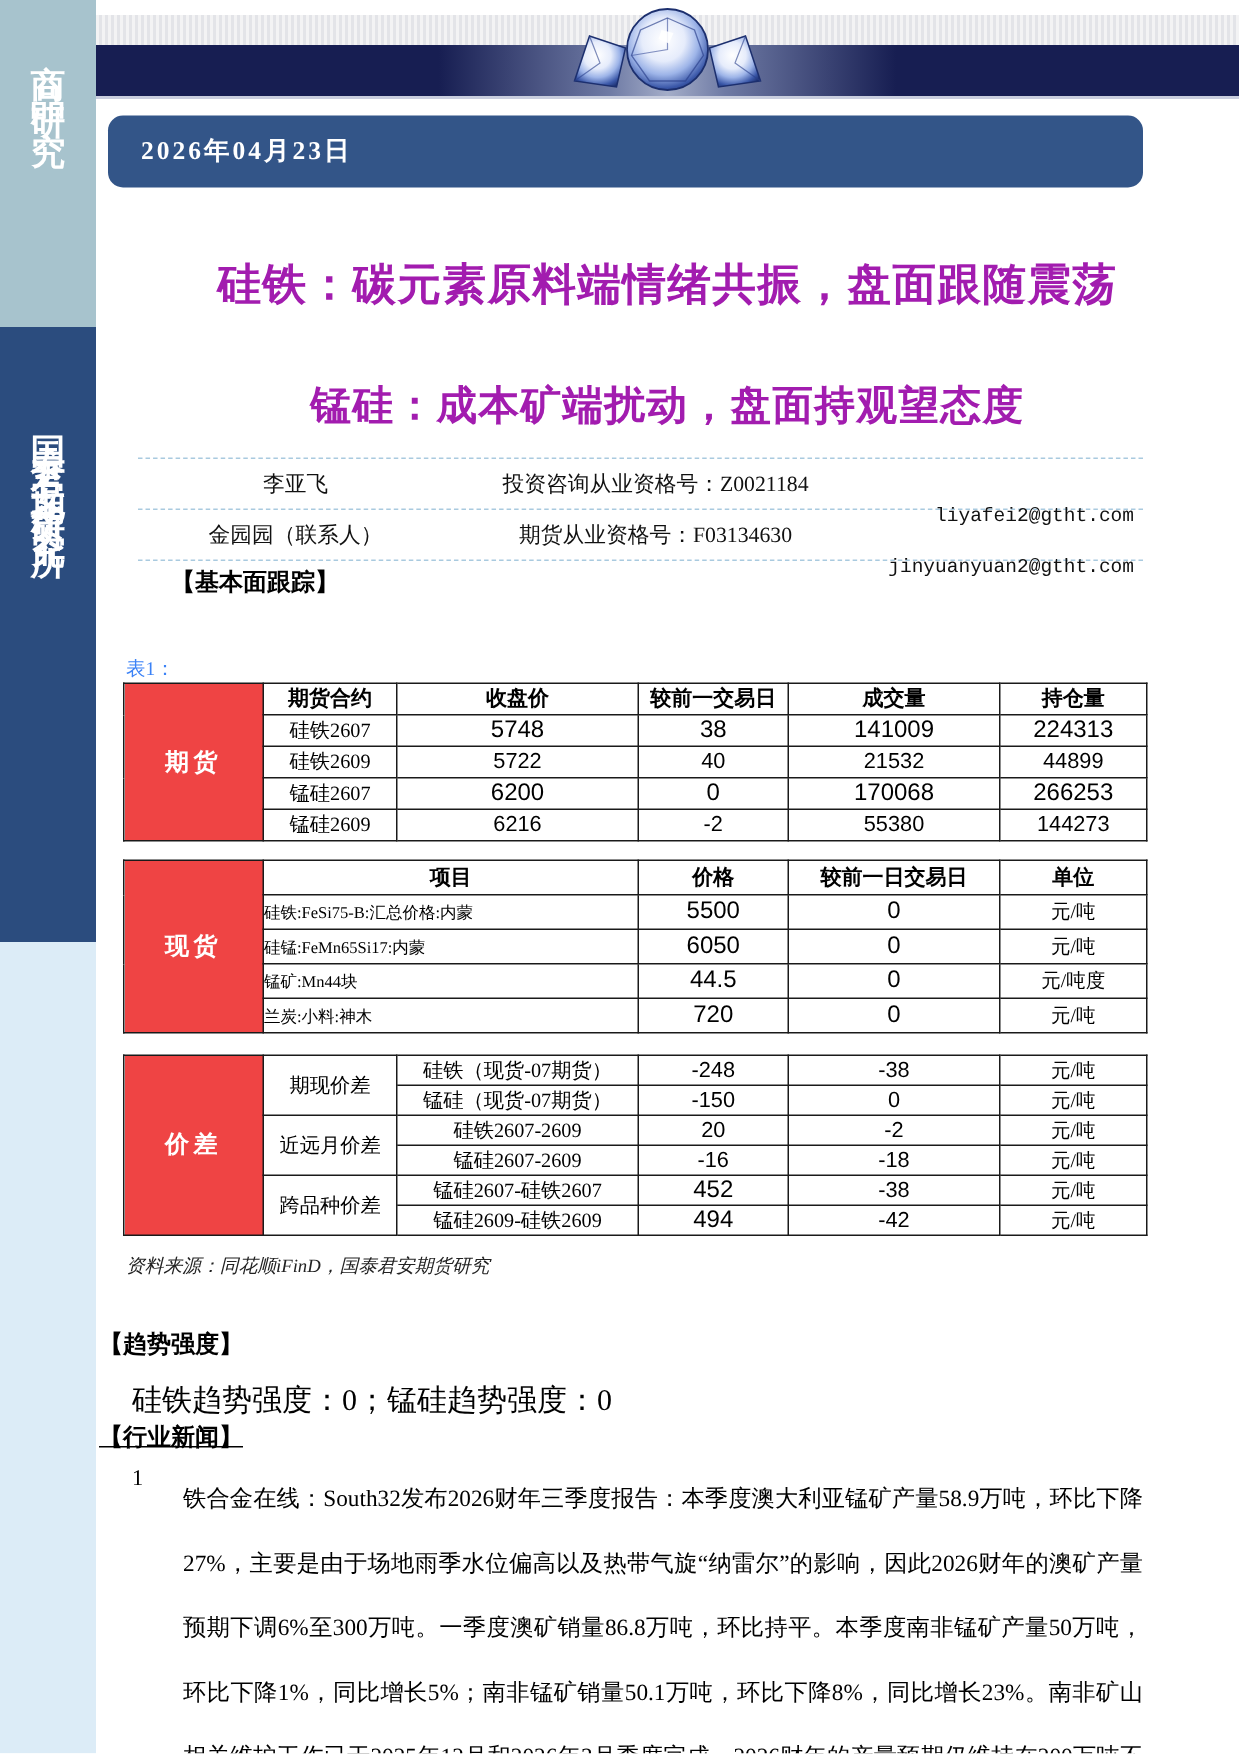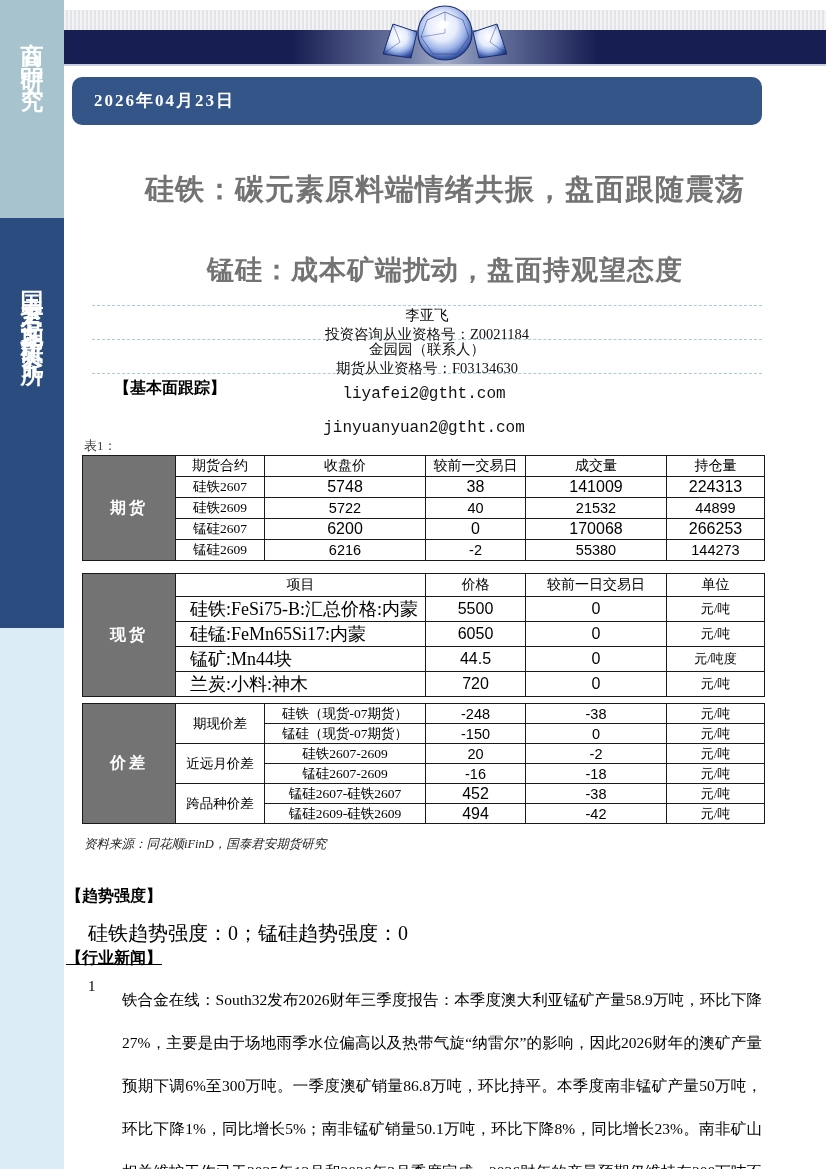--- a/index.html
+++ b/index.html
@@ -28,59 +28,59 @@
   .bn-gems { position:absolute; left:50%; top:2px; transform:translateX(-50%); }
 
   
   .date-bar { position:absolute; left:72px; top:77px; width:690px; height:48px;
               background:#335588; border-radius:10px; color:#ffffff;
               font-weight:bold; font-size:17px; line-height:48px; padding-left:22px;
               letter-spacing:2px; }
 
   
   .title { position:absolute; left:64px; width:762px; text-align:center;
-           color:#737373; font-weight:bold; letter-spacing:1px; }
+           color:#a21caf; font-weight:bold; letter-spacing:1px; }
   .title-1 { top:170px; font-size:29px; }
   .title-2 { top:252px; font-size:27px; }
 
   
   .authors { position:absolute; left:92px; top:305px; width:670px;
              border-top:1px dashed #a9cadf; }
   .author-row { display:flex; align-items:center; height:34px;
-                border-bottom:1px dashed #a9cadf; font-size:14.5px; color:#111;flex-direction:column; }
+                border-bottom:1px dashed #a9cadf; font-size:14.5px; color:#111; }
   .a-name { width:210px; text-align:center; }
   .a-qual { width:270px; text-align:center; }
-  .a-mail { flex:1; text-align:center; padding-right:6px; font-family:"Liberation Mono","DejaVu Sans Mono",monospace; font-size:16px;margin-top:41px; }
+  .a-mail { flex:1; text-align:right; padding-right:6px; font-family:"Liberation Mono","DejaVu Sans Mono",monospace; font-size:13px;margin-top:41px; }
 
   
   .heading { position:absolute; left:66px; font-size:16px; font-weight:bold; color:#000; }
   .h-fund  { top:378px;margin-left:48px; }
   .h-trend { top:886px; }
   .h-news  { top:948px;text-decoration:underline; }
-  .tbl-caption { position:absolute; left:84px; top:437px; font-size:13px; color:#404040; }
+  .tbl-caption { position:absolute; left:84px; top:437px; font-size:13px; color:#3b82f6; }
   .source-note { position:absolute; left:84px; top:836px; font-size:12.5px; font-style:italic; color:#222; }
   .trend-text { position:absolute; left:88px; top:920px; font-size:20px; color:#000; }
 
   
   table { border-collapse:collapse; table-layout:fixed; width:682px; }
   .dtable { position:absolute; left:82px; }
   .t-fut { top:455px; }
   .t-spot { top:573px; }
   .t-spr { top:703px; }
   td, th { border:1px solid #1a1a1a; text-align:center; vertical-align:middle;
            overflow:hidden; white-space:nowrap; color:#000; }
-  th { font-size:14px; font-weight:normal; }
+  th { font-size:14px; font-weight:bold; }
   .t-fut tr { height:21px; }
   .t-spot tr { height:23px; }
   .t-spr tr { height:20px; }
-  .group-cell { background:#737373; color:#ffffff; font-weight:bold; font-size:16px; letter-spacing:3px; }
+  .group-cell { background:#ef4444; color:#ffffff; font-weight:bold; font-size:16px; letter-spacing:3px; }
   .num { font-family:"Liberation Sans","DejaVu Sans",sans-serif; font-size:14.5px; }
   .num-big { font-family:"Liberation Sans","DejaVu Sans",sans-serif; font-size:16px; }
   .item-cn { font-size:13.5px; }
-  .item-left { text-align:left; padding-left:14px; font-size:18px; }
+  .item-left { text-align:left; font-size:11px; }
   .unit { font-size:13px; }
   .subg { font-size:13.5px; }
 
   
   .news-num { position:absolute; left:88px; top:978px; font-size:15px; color:#000; }
   .news-body { position:absolute; left:122px; top:978px; width:640px;
                font-size:15.5px; line-height:43px; text-align:justify; color:#000; }
 </style>
 </head>
 <body>

